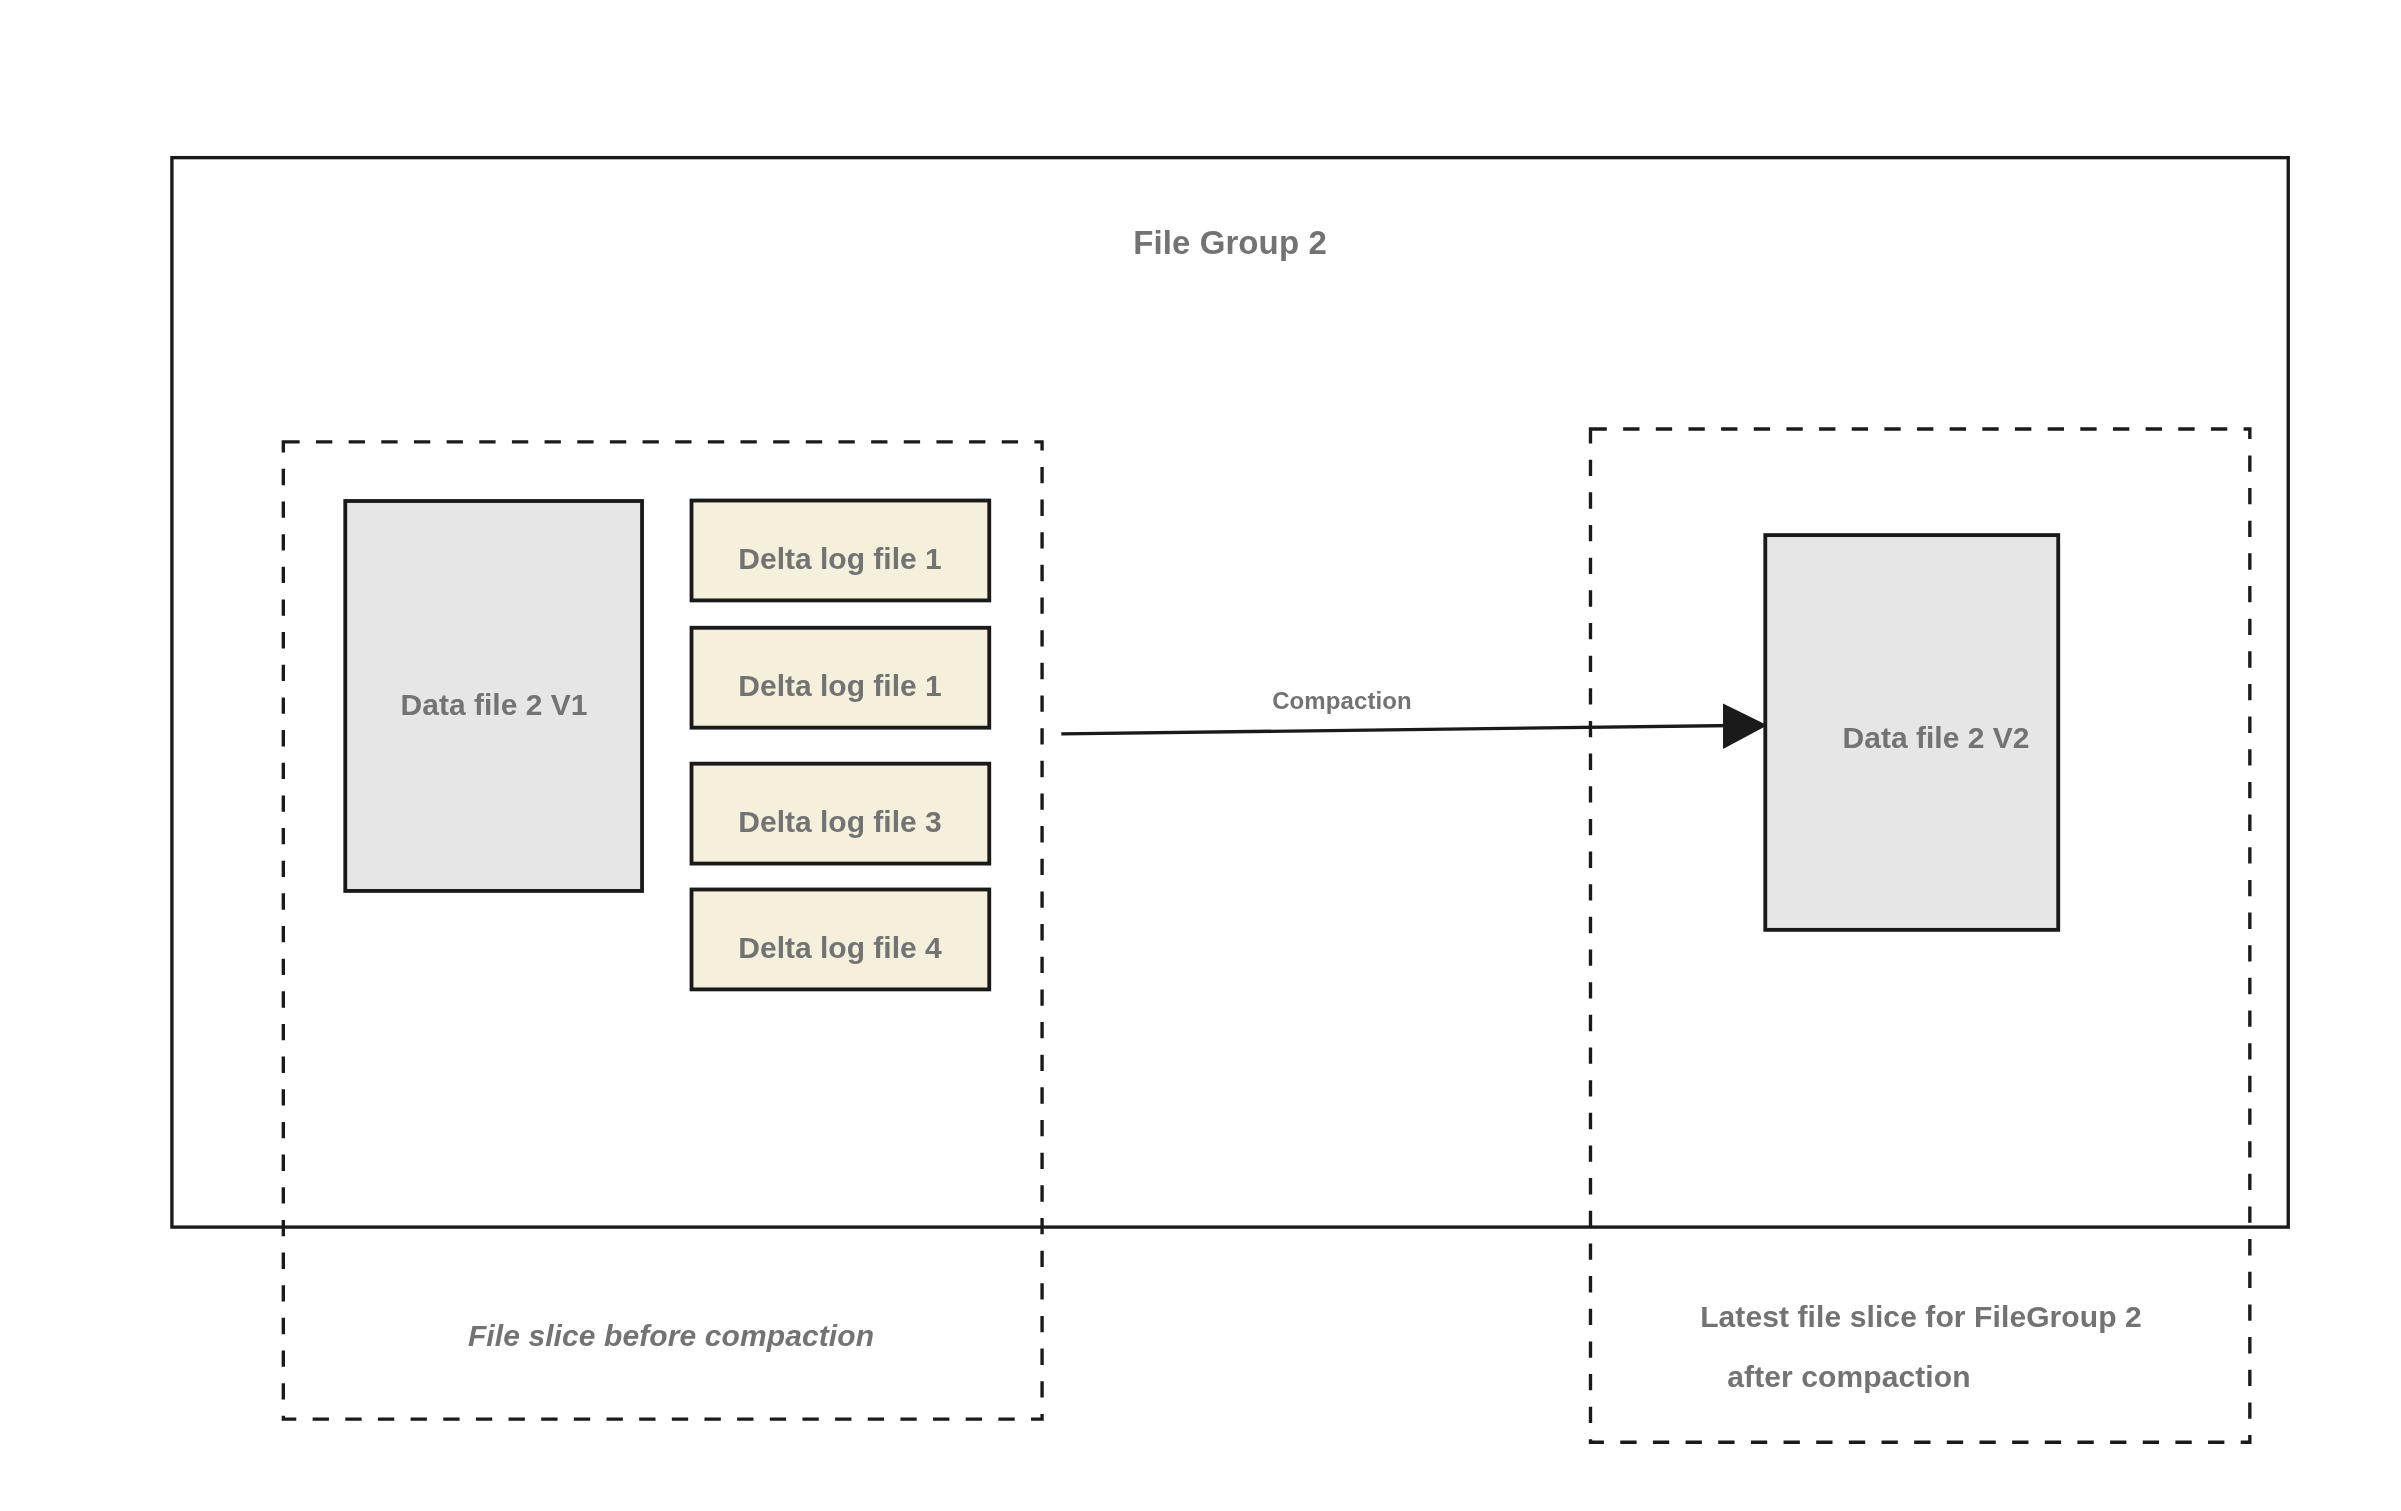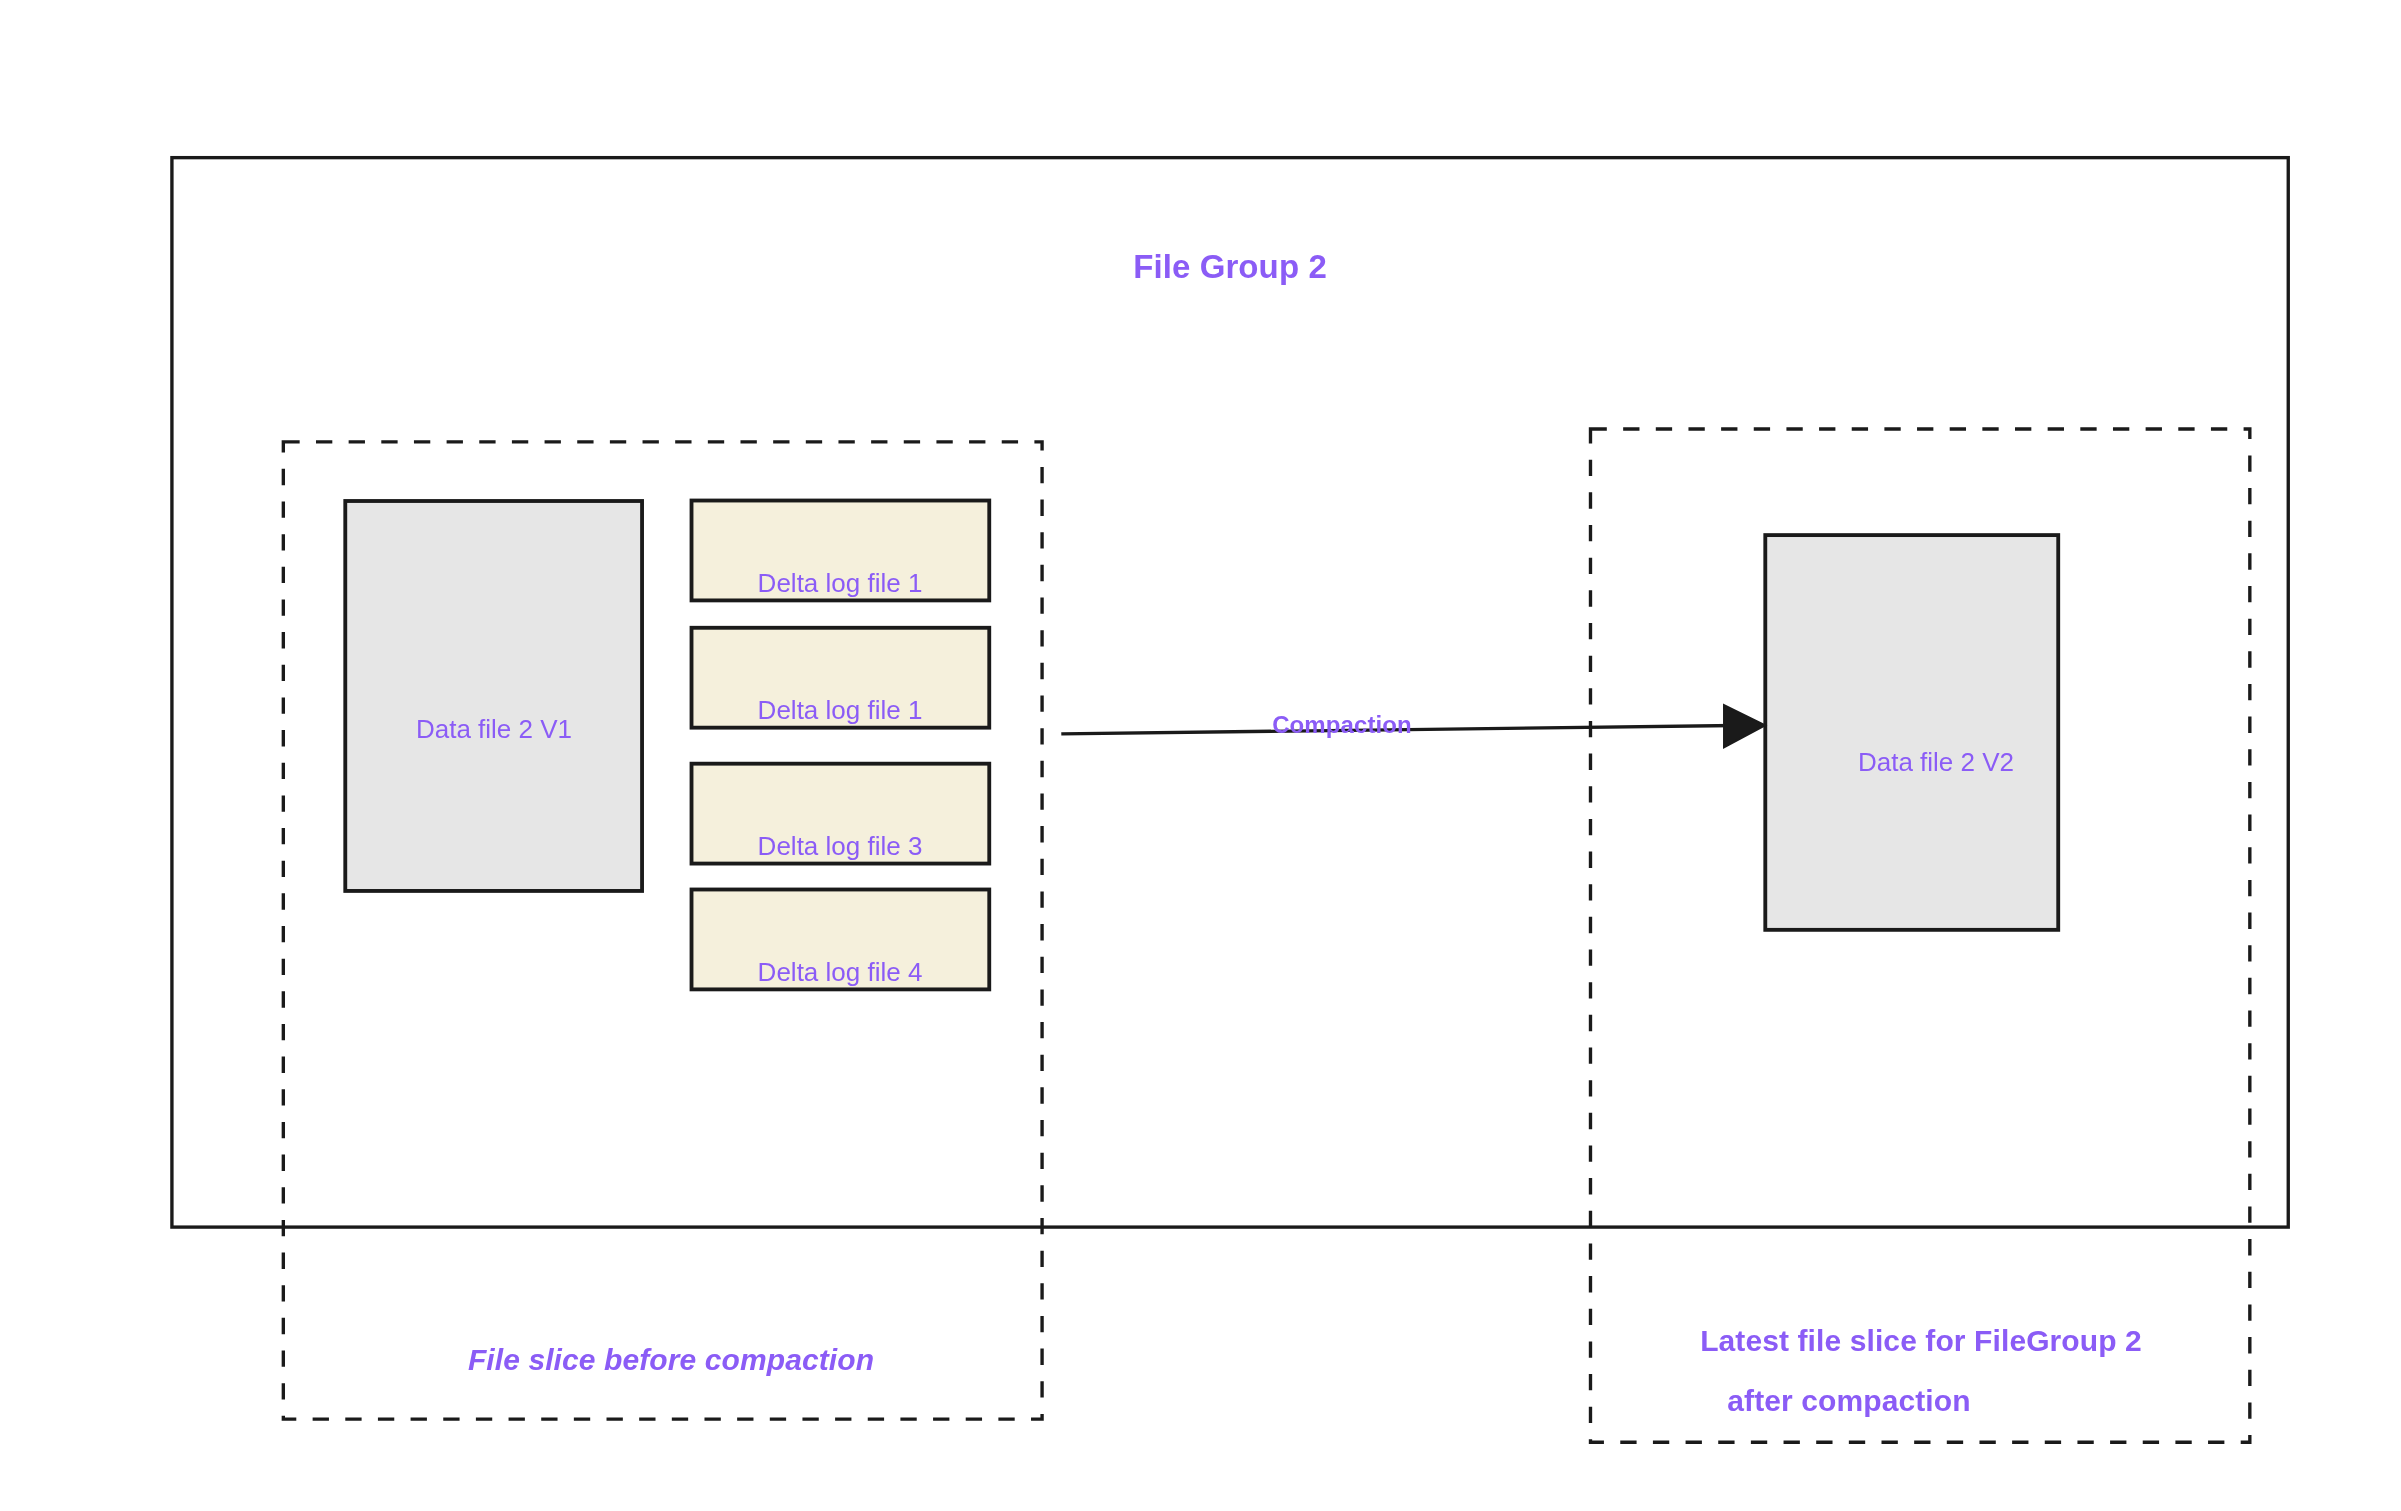--- a/index.html
+++ b/index.html
@@ -26,38 +26,37 @@
     top: 0;
     left: 0;
     width: 2440px;
     height: 1512px;
     display: block;
   }
   .txt {
     position: absolute;
     white-space: pre;
     line-height: 1.18;
-    color: #8b5cf6;
+    color: #737373;
     font-family: "Liberation Sans", sans-serif;
-    margin-top: 24px;
   }
   .txt.center {
     text-align: center;
     transform: translate(-50%, -50%);
   }
   
   #group-title {
     font-size: 33px;
     font-weight: bold;
     letter-spacing: 0.1px;
   }
   
   .box-label {
-    font-size: 26px;
-    font-weight: normal;
+    font-size: 30px;
+    font-weight: bold;
   }
   
   .edge-label {
     font-size: 24px;
     font-weight: bold;
     letter-spacing: 0.1px;
   }
   .slice-caption {
     font-size: 30px;
     font-weight: bold;

